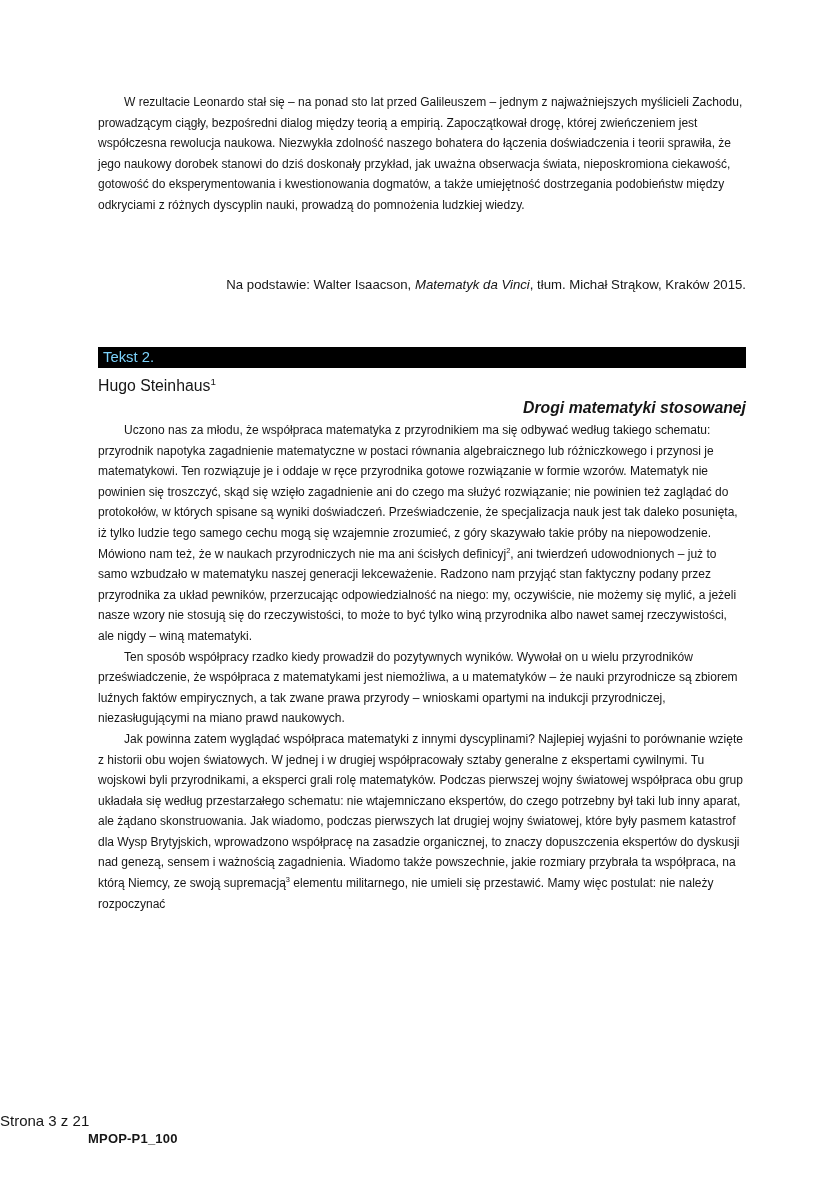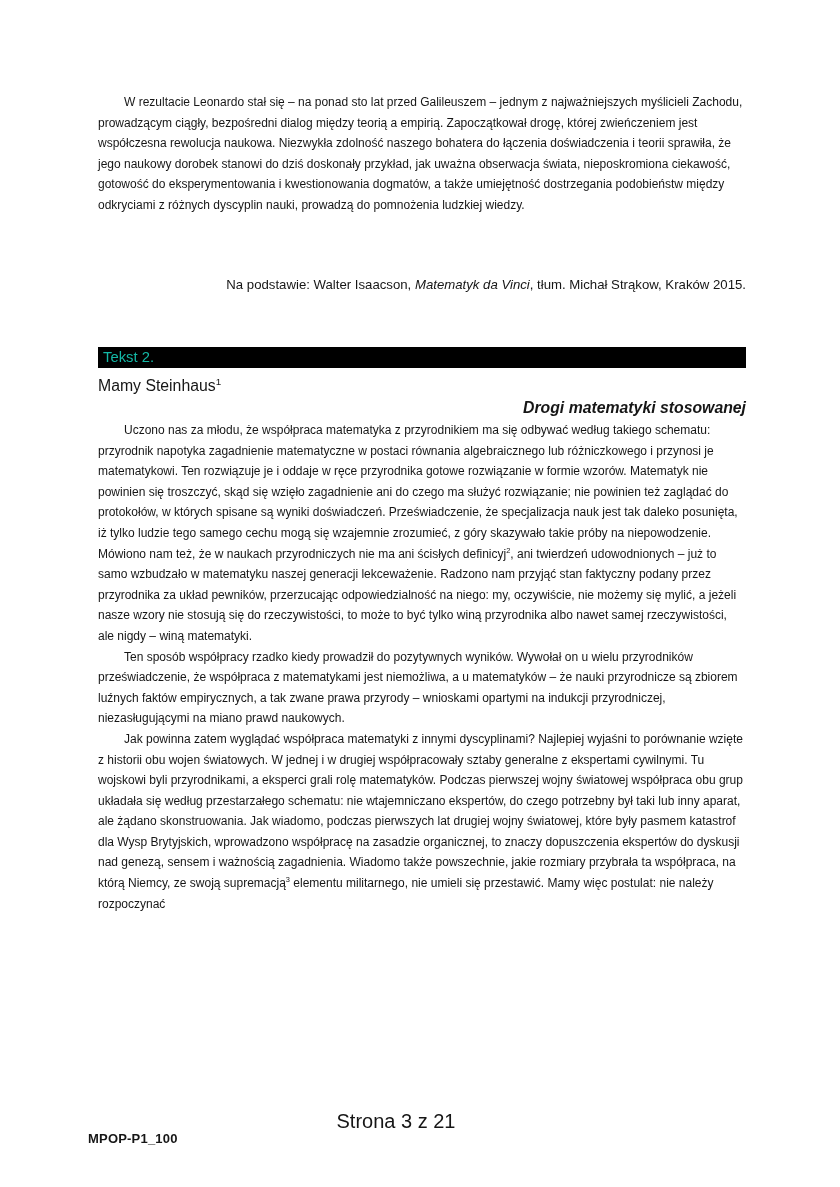--- a/index.html
+++ b/index.html
@@ -34,21 +34,21 @@
   .source-line {
     top: 277px;
     text-align: right;
     font-size: 13.2px;
     line-height: 16px;
   }
   .source-line .italic { font-style: italic; }
   .section-bar {
     top: 347px;
     background: #000000;
-    color: #14b8a6;
+    color: #7dd3fc;
     font-size: 14.8px;
     line-height: 21px;
     height: 21px;
     padding-left: 5px;
     box-sizing: border-box;
   }
   .author-line {
     top: 376px;
     font-size: 15.8px;
     line-height: 20.6px;
@@ -64,22 +64,22 @@
   sup.fn {
     font-size: 62%;
     vertical-align: super;
     line-height: 0;
   }
   .page-number {
     position: absolute;
     left: 0;
     width: 792px;
     top: 1112px;
-    text-align: center;
-    font-size: 20px;
+    text-align: left;
+    font-size: 15px;
     line-height: 18px;
   }
   .form-code {
     position: absolute;
     left: 88px;
     top: 1131px;
     font-size: 13px;
     font-weight: bold;
     letter-spacing: 0.2px;
   }
@@ -95,21 +95,21 @@
 
   <div class="content source-line" style="position:absolute;">
     <span>Na podstawie: Walter Isaacson, </span><span class="italic">Matematyk da Vinci</span><span>, tłum. Michał Strąkow, Kraków 2015.</span>
   </div>
 
   <div class="content section-bar" style="position:absolute;">
     <span>Tekst 2.</span>
   </div>
 
   <div class="content author-line" style="position:absolute;">
-    <span>Mamy Steinhaus</span><sup class="fn">1</sup>
+    <span>Hugo Steinhaus</span><sup class="fn">1</sup>
   </div>
 
   <div class="content work-title" style="position:absolute;text-align:right;">Drogi matematyki stosowanej</div>
 
   <div class="content body-text main-body" style="position:absolute;">
 
     <p class="para">
       <span>Uczono nas za młodu, że współpraca matematyka z przyrodnikiem ma się odbywać według takiego schematu: przyrodnik napotyka zagadnienie matematyczne w postaci równania algebraicznego lub różniczkowego i przynosi je matematykowi. Ten rozwiązuje je i oddaje w ręce przyrodnika gotowe rozwiązanie w formie wzorów. Matematyk nie powinien się troszczyć, skąd się wzięło zagadnienie ani do czego ma służyć rozwiązanie; nie powinien też zaglądać do protokołów, w których spisane są wyniki doświadczeń. Przeświadczenie, że specjalizacja nauk jest tak daleko posunięta, iż tylko ludzie tego samego cechu mogą się wzajemnie zrozumieć, z góry skazywało takie próby na niepowodzenie. Mówiono nam też, że w naukach przyrodniczych nie ma ani ścisłych definicyj</span><sup class="fn">2</sup><span>, ani twierdzeń udowodnionych – już to samo wzbudzało w matematyku naszej generacji lekceważenie. Radzono nam przyjąć stan faktyczny podany przez przyrodnika za układ pewników, przerzucając odpowiedzialność na niego: my, oczywiście, nie możemy się mylić, a jeżeli nasze wzory nie stosują się do rzeczywistości, to może to być tylko winą przyrodnika albo nawet samej rzeczywistości, ale nigdy – winą matematyki.</span>
     </p>
 

